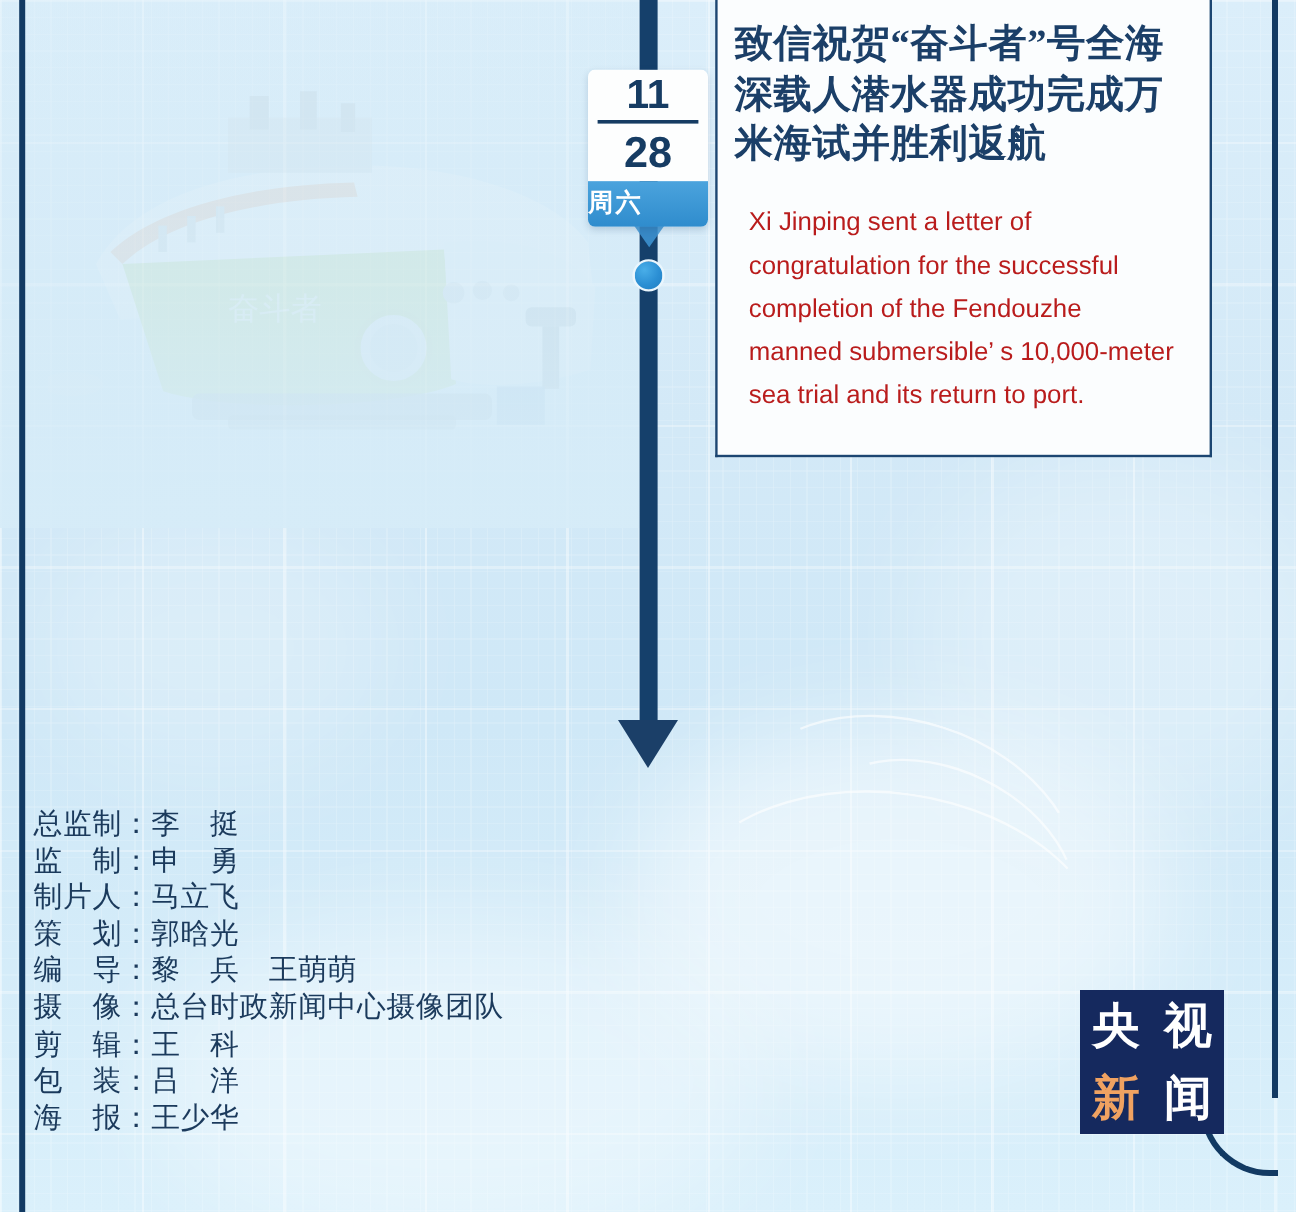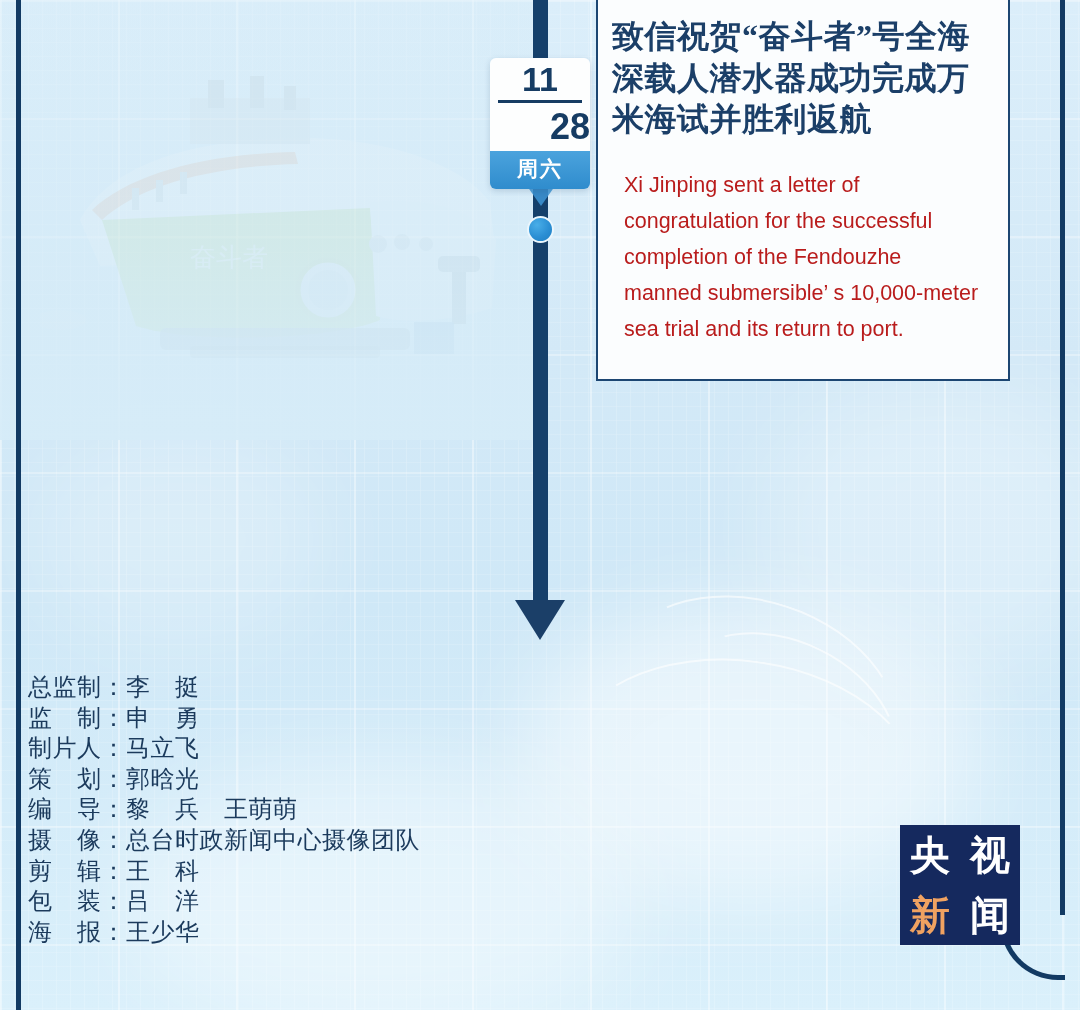--- a/index.html
+++ b/index.html
@@ -149,30 +149,30 @@
     text-align: center;
   }
   .date-month, .date-day {
     color: #163c63;
     font-family: "Liberation Sans", sans-serif;
     font-weight: 700;
     line-height: 1;
     display: block;
   }
   .date-month { font-size: 34px; padding-bottom: 4px; text-align: center; }
-  .date-day   { font-size: 36px; padding-top: 6px; text-align: right; }
+  .date-day   { font-size: 36px; padding-top: 6px; }
   .date-sep {
     height: 3px;
     background: #163c63;
     margin: 0 8px;
   }
   .date-week {
     background: linear-gradient(180deg, #4ba3dd 0%, #2f8ccd 100%);
     color: #ffffff;
-    text-align: center;
+    text-align: left;
     font-size: 21px;
     font-weight: 700;
     letter-spacing: 2px;
     padding: 4px 0 6px;
     font-family: "Liberation Sans", sans-serif;
   }
   .badge-tail {
     position: absolute;
     left: 527px; top: 186px;
     width: 0; height: 0;

